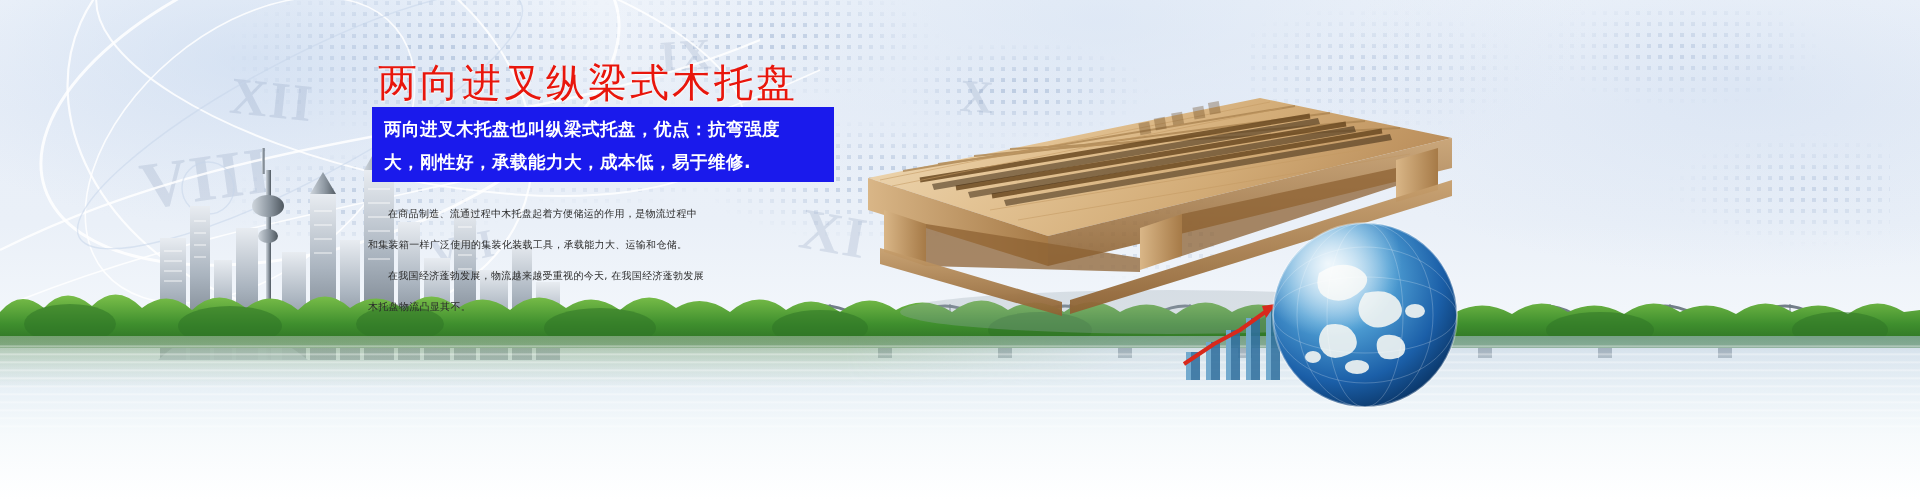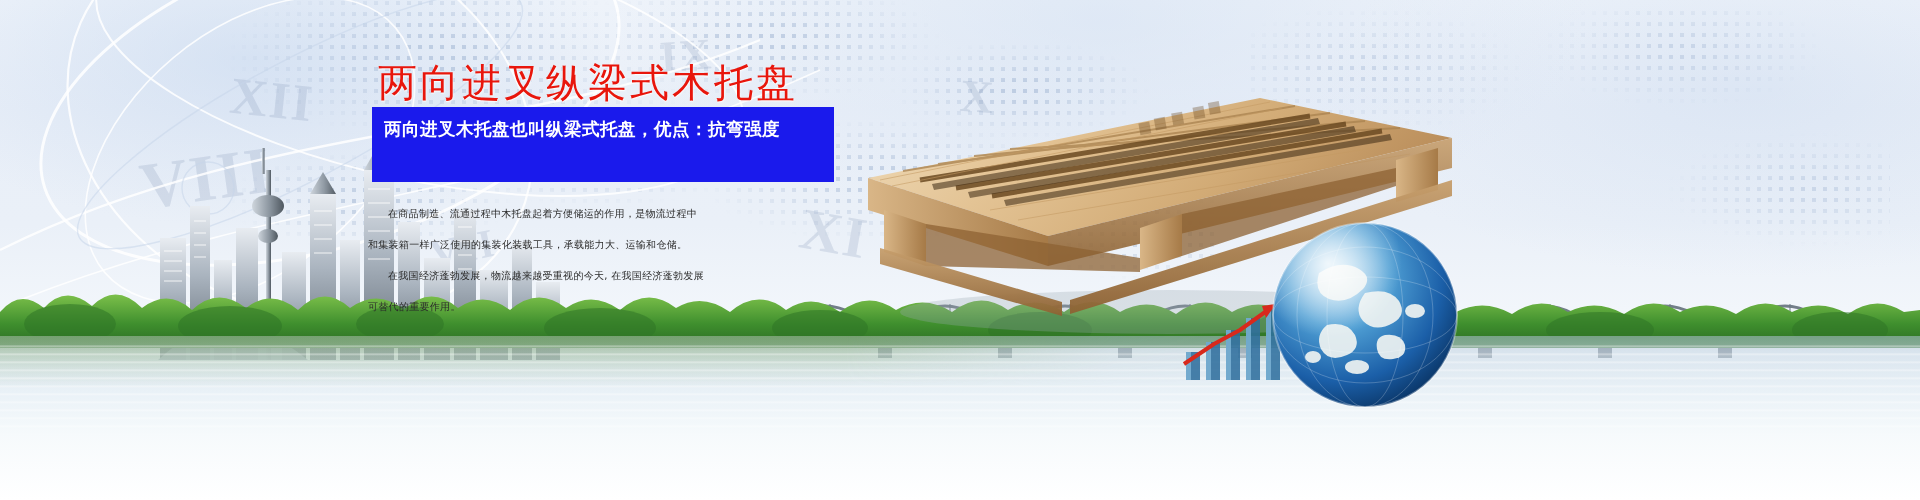--- a/index.html
+++ b/index.html
@@ -494,22 +494,23 @@
       <ellipse cx="100" cy="100" rx="68" ry="92"></ellipse>
     </g>
     <circle cx="100" cy="100" r="92" fill="url(#glHi)"></circle>
     <circle cx="100" cy="100" r="92" fill="none" stroke="#ffffff" stroke-opacity=".35" stroke-width="2"></circle>
   </svg>
 
   <div class="headline">两向进叉纵梁式木托盘</div>
 
   <div class="bluebox">
     <p>两向进叉木托盘也叫纵梁式托盘，优点：抗弯强度</p>
+    <p>大，刚性好，承载能力大，成本低，易于维修.</p>
   </div>
 
   <div class="body-copy">
     <p class="indent">在商品制造、流通过程中木托盘起着方便储运的作用，是物流过程中</p>
     <p>和集装箱一样广泛使用的集装化装载工具，承载能力大、运输和仓储。</p>
     <p class="indent">在我国经济蓬勃发展，物流越来越受重视的今天, 在我国经济蓬勃发展</p>
-    <p>可替代的重要作用。</p>
+    <p>木托盘物流凸显其不。</p>
   </div>
 
 </div>
 
 </body></html>

